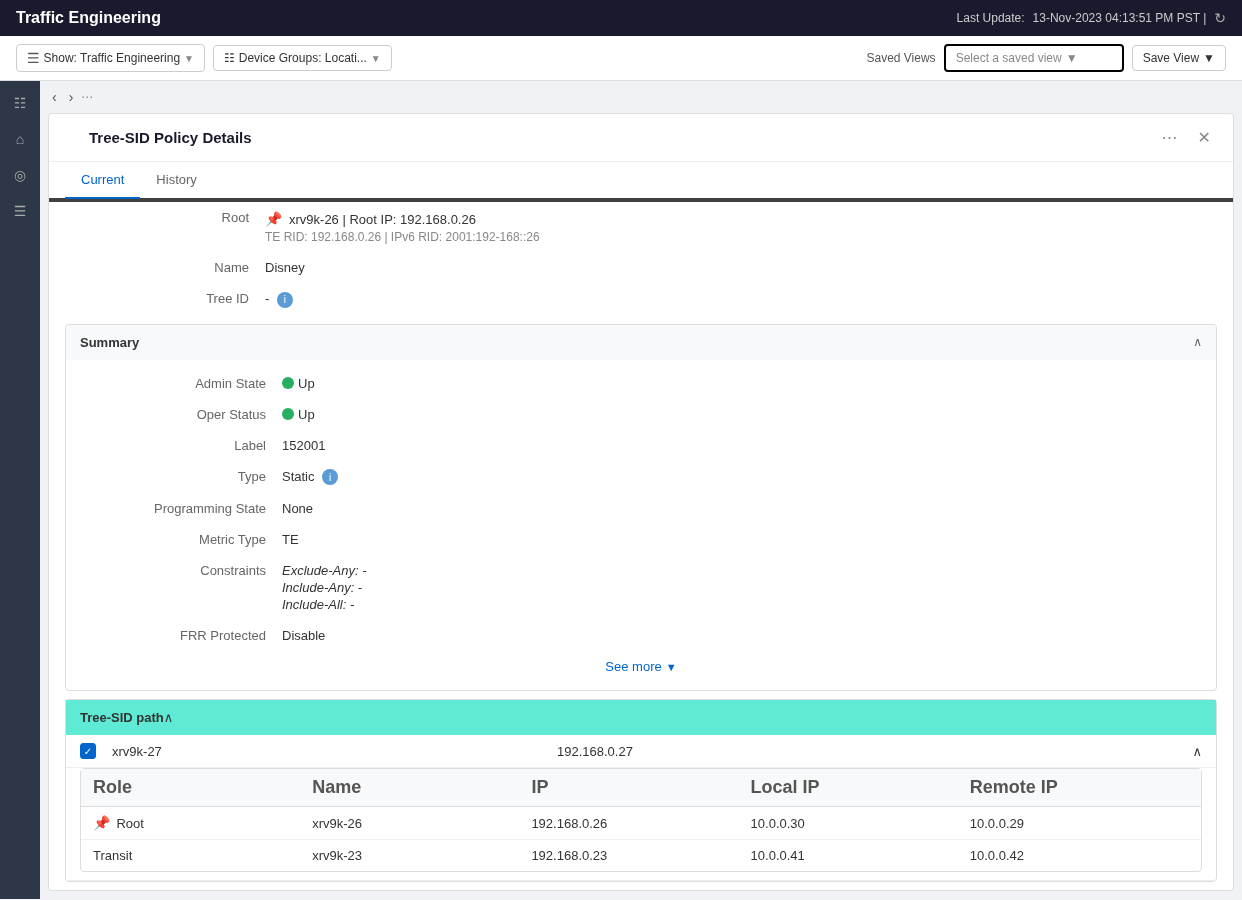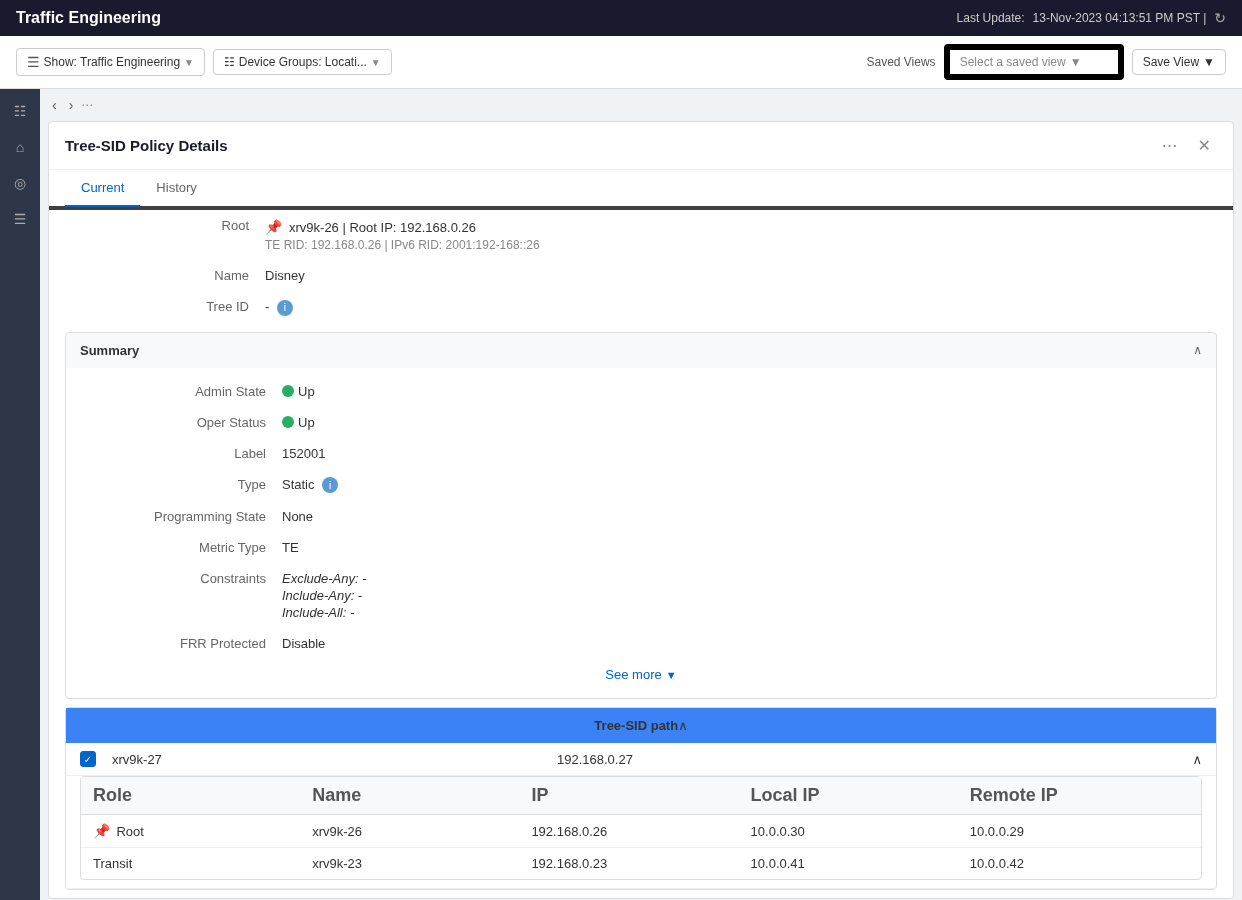--- a/index.html
+++ b/index.html
@@ -11,38 +11,38 @@
     .refresh-icon { cursor: pointer; color: #aaa; font-size: 14px; }
     
     .toolbar { background: #fff; border-bottom: 1px solid #ddd; padding: 8px 16px; display: flex; align-items: center; justify-content: space-between; }
     .toolbar-left { display: flex; align-items: center; gap: 8px; }
     .toolbar-right { display: flex; align-items: center; gap: 8px; }
     
     .select-btn { border: 1px solid #ccc; border-radius: 4px; padding: 5px 10px; background: #fff; cursor: pointer; font-size: 12px; display: flex; align-items: center; gap: 4px; color: #333; }
     .select-btn .chevron { font-size: 10px; color: #888; }
     
     .saved-views-label { font-size: 12px; color: #555; }
-    .saved-view-select { border: 6px solid #000000; border-radius: 4px; padding: 5px 10px; background: #fff; cursor: pointer; font-size: 12px; display: flex; align-items: center; gap: 4px; min-width: 180px; color: #888; }
+    .saved-view-select { border: 2px solid #000000; border-radius: 4px; padding: 5px 10px; background: #fff; cursor: pointer; font-size: 12px; display: flex; align-items: center; gap: 4px; min-width: 180px; color: #888; }
     .save-view-btn { border: 1px solid #ccc; border-radius: 4px; padding: 5px 10px; background: #fff; cursor: pointer; font-size: 12px; display: flex; align-items: center; gap: 4px; color: #333; }
     
     .main-layout { display: flex; height: calc(900px - 36px - 46px); }
     
     .left-sidebar { width: 40px; background: #2d3748; display: flex; flex-direction: column; align-items: center; padding: 8px 0; gap: 8px; }
     .sidebar-icon { width: 28px; height: 28px; display: flex; align-items: center; justify-content: center; color: #aaa; font-size: 14px; cursor: pointer; border-radius: 4px; }
     
     .content-area { flex: 1; display: flex; flex-direction: column; background: #f0f2f5; overflow: hidden; }
     
     .panel-nav { display: flex; align-items: center; padding: 0 8px; background: #f0f2f5; gap: 4px; height: 32px; }
     .nav-arrow { cursor: pointer; color: #555; font-size: 14px; padding: 4px; }
     .nav-dots { color: #888; font-size: 12px; cursor: pointer; }
     
     .detail-panel { background: #fff; margin: 0 8px 8px 8px; border: 1px solid #ddd; border-radius: 4px; flex: 1; overflow-y: auto; }
     
     .panel-header { display: flex; align-items: center; justify-content: space-between; padding: 12px 16px; border-bottom: 1px solid #eee; }
-    .panel-title { font-size: 15px; font-weight: 600; color: #1a1a2e; }
+    .panel-title { font-size: 15px; font-weight: 600; color: #1a1a2e; margin-left: 24px; }
     .panel-header-actions { display: flex; align-items: center; gap: 8px; }
     .panel-action-btn { background: none; border: none; cursor: pointer; color: #888; font-size: 16px; padding: 2px 6px; }
     
     .tabs { display: flex; border-bottom: 4px solid #404040; padding: 0 16px; }
     .tab { padding: 10px 16px; cursor: pointer; font-size: 13px; color: #666; border-bottom: 2px solid transparent; margin-bottom: -1px; }
     .tab.active { color: #0066cc; border-bottom-color: #0066cc; font-weight: 500; }
     
     .detail-content { padding: 0; }
     
     .field-row { display: flex; align-items: flex-start; padding: 8px 16px; }
@@ -67,21 +67,21 @@
     .section-title { font-size: 13px; font-weight: 600; color: #333; }
     .section-chevron { color: #666; font-size: 12px; }
     .section-body { padding: 8px 0; }
     
     .constraints-value { display: flex; flex-direction: column; gap: 2px; color: #333; font-size: 13px; font-style: italic; }
     
     .see-more { display: flex; align-items: center; justify-content: center; padding: 8px; color: #0066cc; cursor: pointer; font-size: 13px; gap: 4px; }
     .see-more-chevron { font-size: 11px; }
     
     .tree-sid-path { border: 1px solid #ddd; border-radius: 4px; margin: 8px 16px; }
-    .tree-header { display: flex; align-items: center; justify-content: center; padding: 10px 14px; background: #3b82f6; cursor: pointer; }
+    .tree-header { display: flex; align-items: center; justify-content: flex-start; padding: 10px 14px; background: #5eead4; cursor: pointer; }
     .tree-title { font-size: 13px; font-weight: 600; }
     
     .path-row { border-bottom: 1px solid #eee; }
     
     .checkbox { width: 16px; height: 16px; border: 1px solid #ccc; border-radius: 3px; background: #0066cc; display: flex; align-items: center; justify-content: center; cursor: pointer; }
     .checkbox.checked { background: #0066cc; border-color: #0066cc; }
     .checkbox-check { color: white; font-size: 10px; }
     
     .node-name { font-size: 13px; color: #333; font-weight: 500; }
     .node-ip { font-size: 13px; color: #333; }

